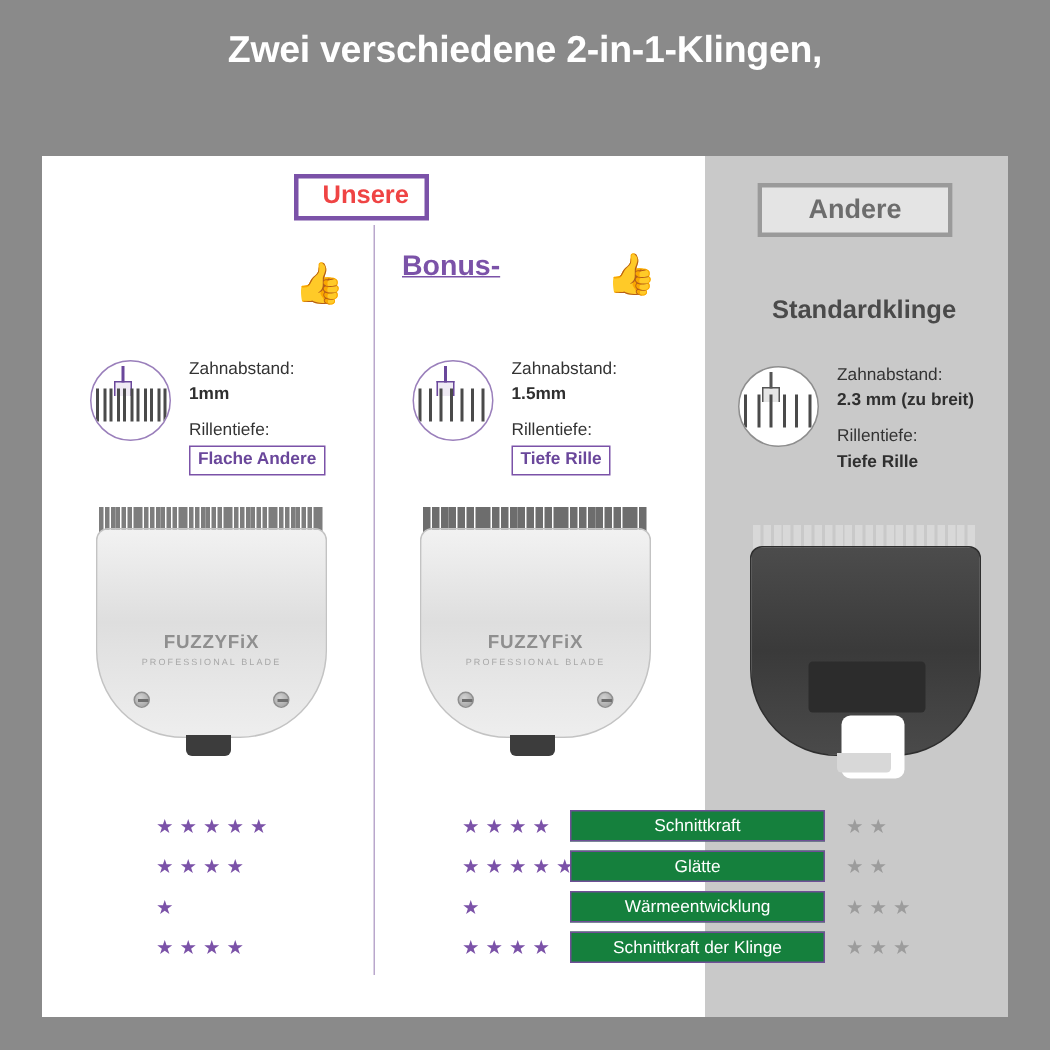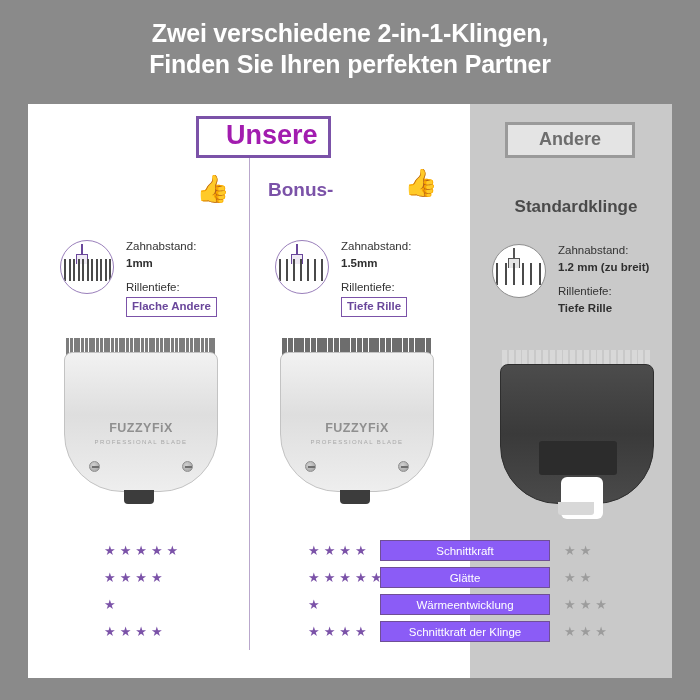--- a/index.html
+++ b/index.html
@@ -36,26 +36,26 @@
     position: absolute;
     left: 470px; top: 104px;
     width: 202px; height: 574px;
     background: #c9c9c9;
   }
 
   
   .chip-ours {
     position: absolute;
     left: 196px; top: 116px;
-    padding: 2px 10px 4px 27px;
+    padding: 2px 10px 4px 16px;
     background: #ffffff;
     border: 3px solid #7b52a8;
-    color: #a21caf;
+    color: #ef4444;
     font-weight: bold;
-    font-size: 27px;
+    font-size: 17px;
     line-height: 1.1;
     z-index: 5;
   }
   .chip-others {
     position: absolute;
     left: 505px; top: 122px;
     width: 130px;
     padding: 4px 0 5px 0;
     text-align: center;
     background: #e4e4e4;
@@ -76,21 +76,21 @@
 
   
   .col-title {
     position: absolute;
     font-weight: bold;
     color: #7b52a8;
     font-size: 19px;
     line-height: 1.25;
   }
   #title-a { left: 54px; top: 166px; width: 180px; }
-  #title-b { left: 268px; top: 178px; width: 160px; }
+  #title-b { left: 268px; top: 166px; width: 160px; text-decoration: underline; }
   #title-c {
     left: 486px; top: 196px; width: 180px;
     color: #4a4a4a; font-size: 17px; text-align: center;
   }
 
   
   .thumb { position: absolute; font-size: 27px; line-height: 1; }
   #thumb-a { left: 196px; top: 176px; }
   #thumb-b { left: 404px; top: 170px; }
   .thumb .hand { color: #7b52a8; }
@@ -221,31 +221,30 @@
   .stars {
     position: absolute; top: 3px;
     font-size: 13px; letter-spacing: 4px; color: #7b52a8; white-space: nowrap;
   }
   .stars.a { left: 104px; }
   .stars.b { left: 308px; }
   .stars.c { left: 564px; color: #9c9c9c; }
   .feature {
     position: absolute; left: 380px; top: 0;
     width: 170px; height: 21px;
-    background: #8b5cf6; border: 1px solid #6f4f96;
+    background: #15803d; border: 1px solid #6f4f96;
     color: #ffffff; font-size: 11.5px; font-weight: normal;
     text-align: center; line-height: 20px;
   }
 </style>
 </head>
 <body>
 
 <div class="header">
   <span>Zwei verschiedene 2-in-1-Klingen,</span>
-  <span class="l2">Finden Sie Ihren perfekten Partner</span>
 </div>
 
 <div class="panel-ours"></div>
 <div class="panel-others"></div>
 <div class="divider"></div>
 
 <div class="chip-ours">Unsere</div>
 <div class="chip-others">Andere</div>
 
 <div class="col-title" id="title-a">
@@ -328,21 +327,21 @@
         <span class="tooth" style="left: 3px;"></span>
         <span class="tooth" style="left: 11.5px;"></span>
         <span class="tooth" style="left: 20px;"></span>
         <span class="tooth" style="left: 28.5px;"></span>
         <span class="tooth" style="left: 37px;"></span>
         <span class="tooth" style="left: 45.5px;"></span>
       </span>
   </div>
   <div class="row">
     <span class="lbl">Zahnabstand:</span><br>
-    <span class="val">1.2 mm (zu breit)</span>
+    <span class="val">2.3 mm (zu breit)</span>
   </div>
   <div class="gap"></div>
   <div class="row">
     <span class="lbl">Rillentiefe:</span><br>
     <span class="val">Tiefe Rille</span>
   </div>
 </div>
 
 <div class="blade-wrap" id="blade-a">
   <div class="blade-teeth">

